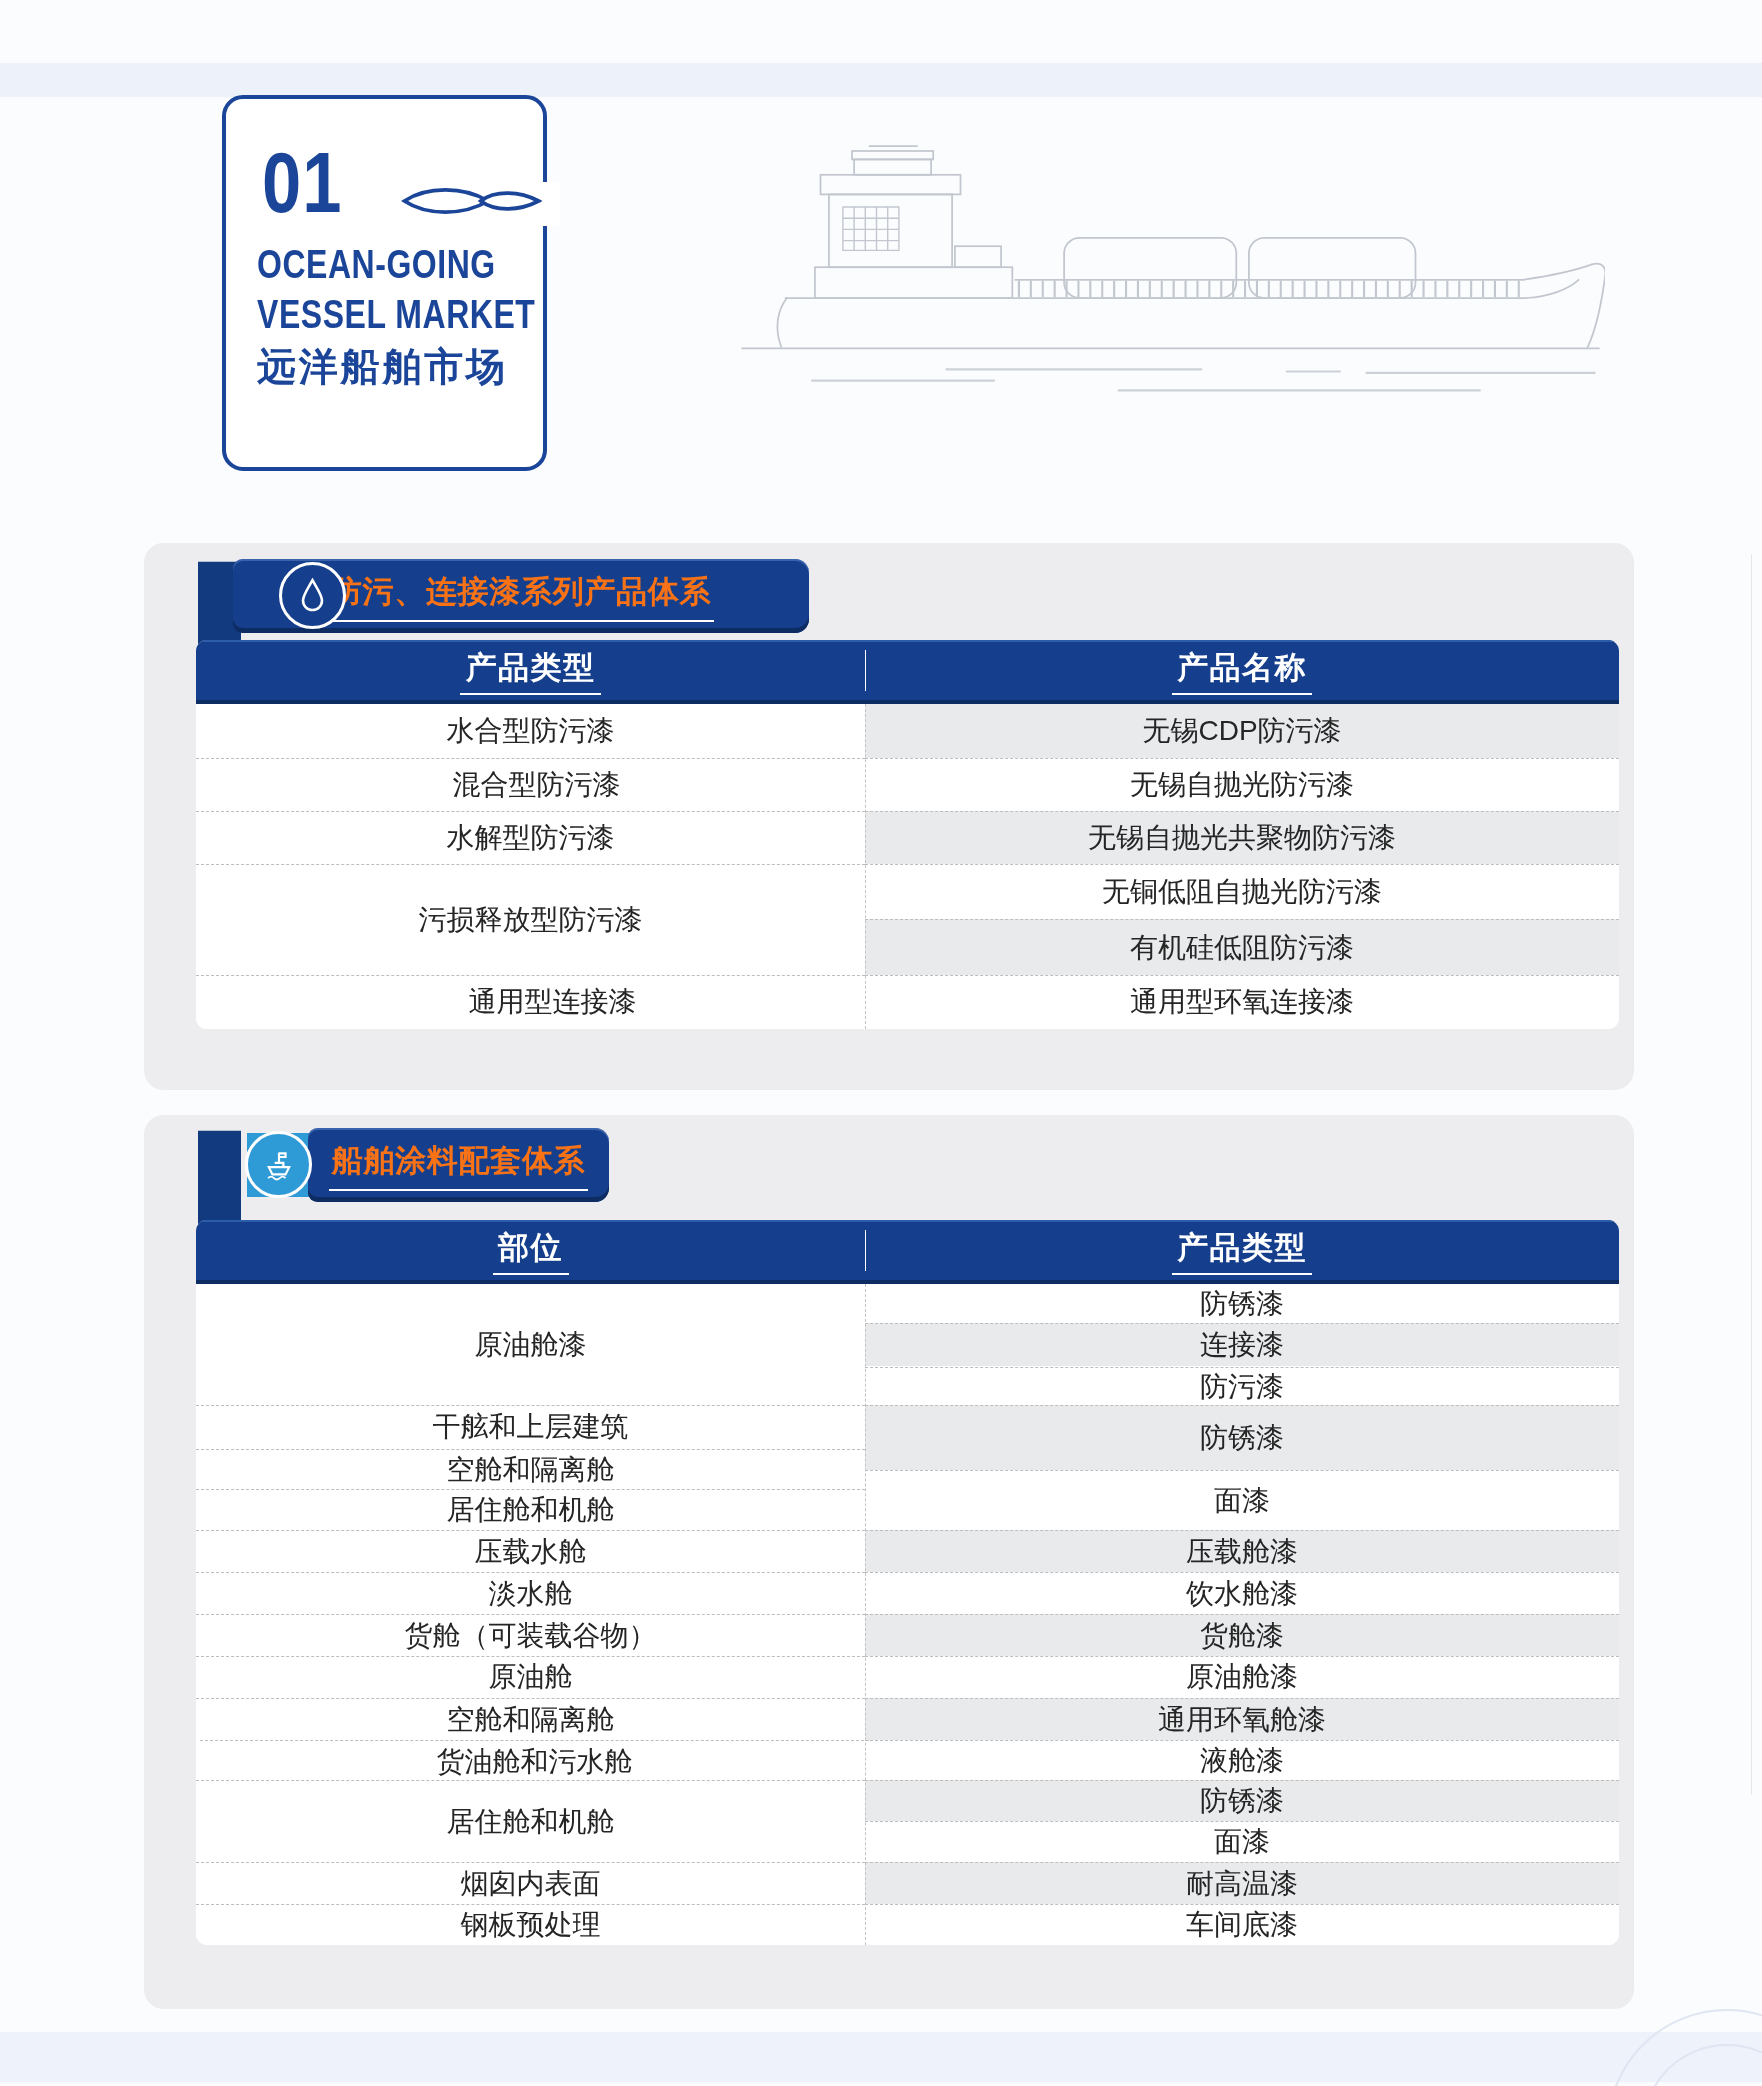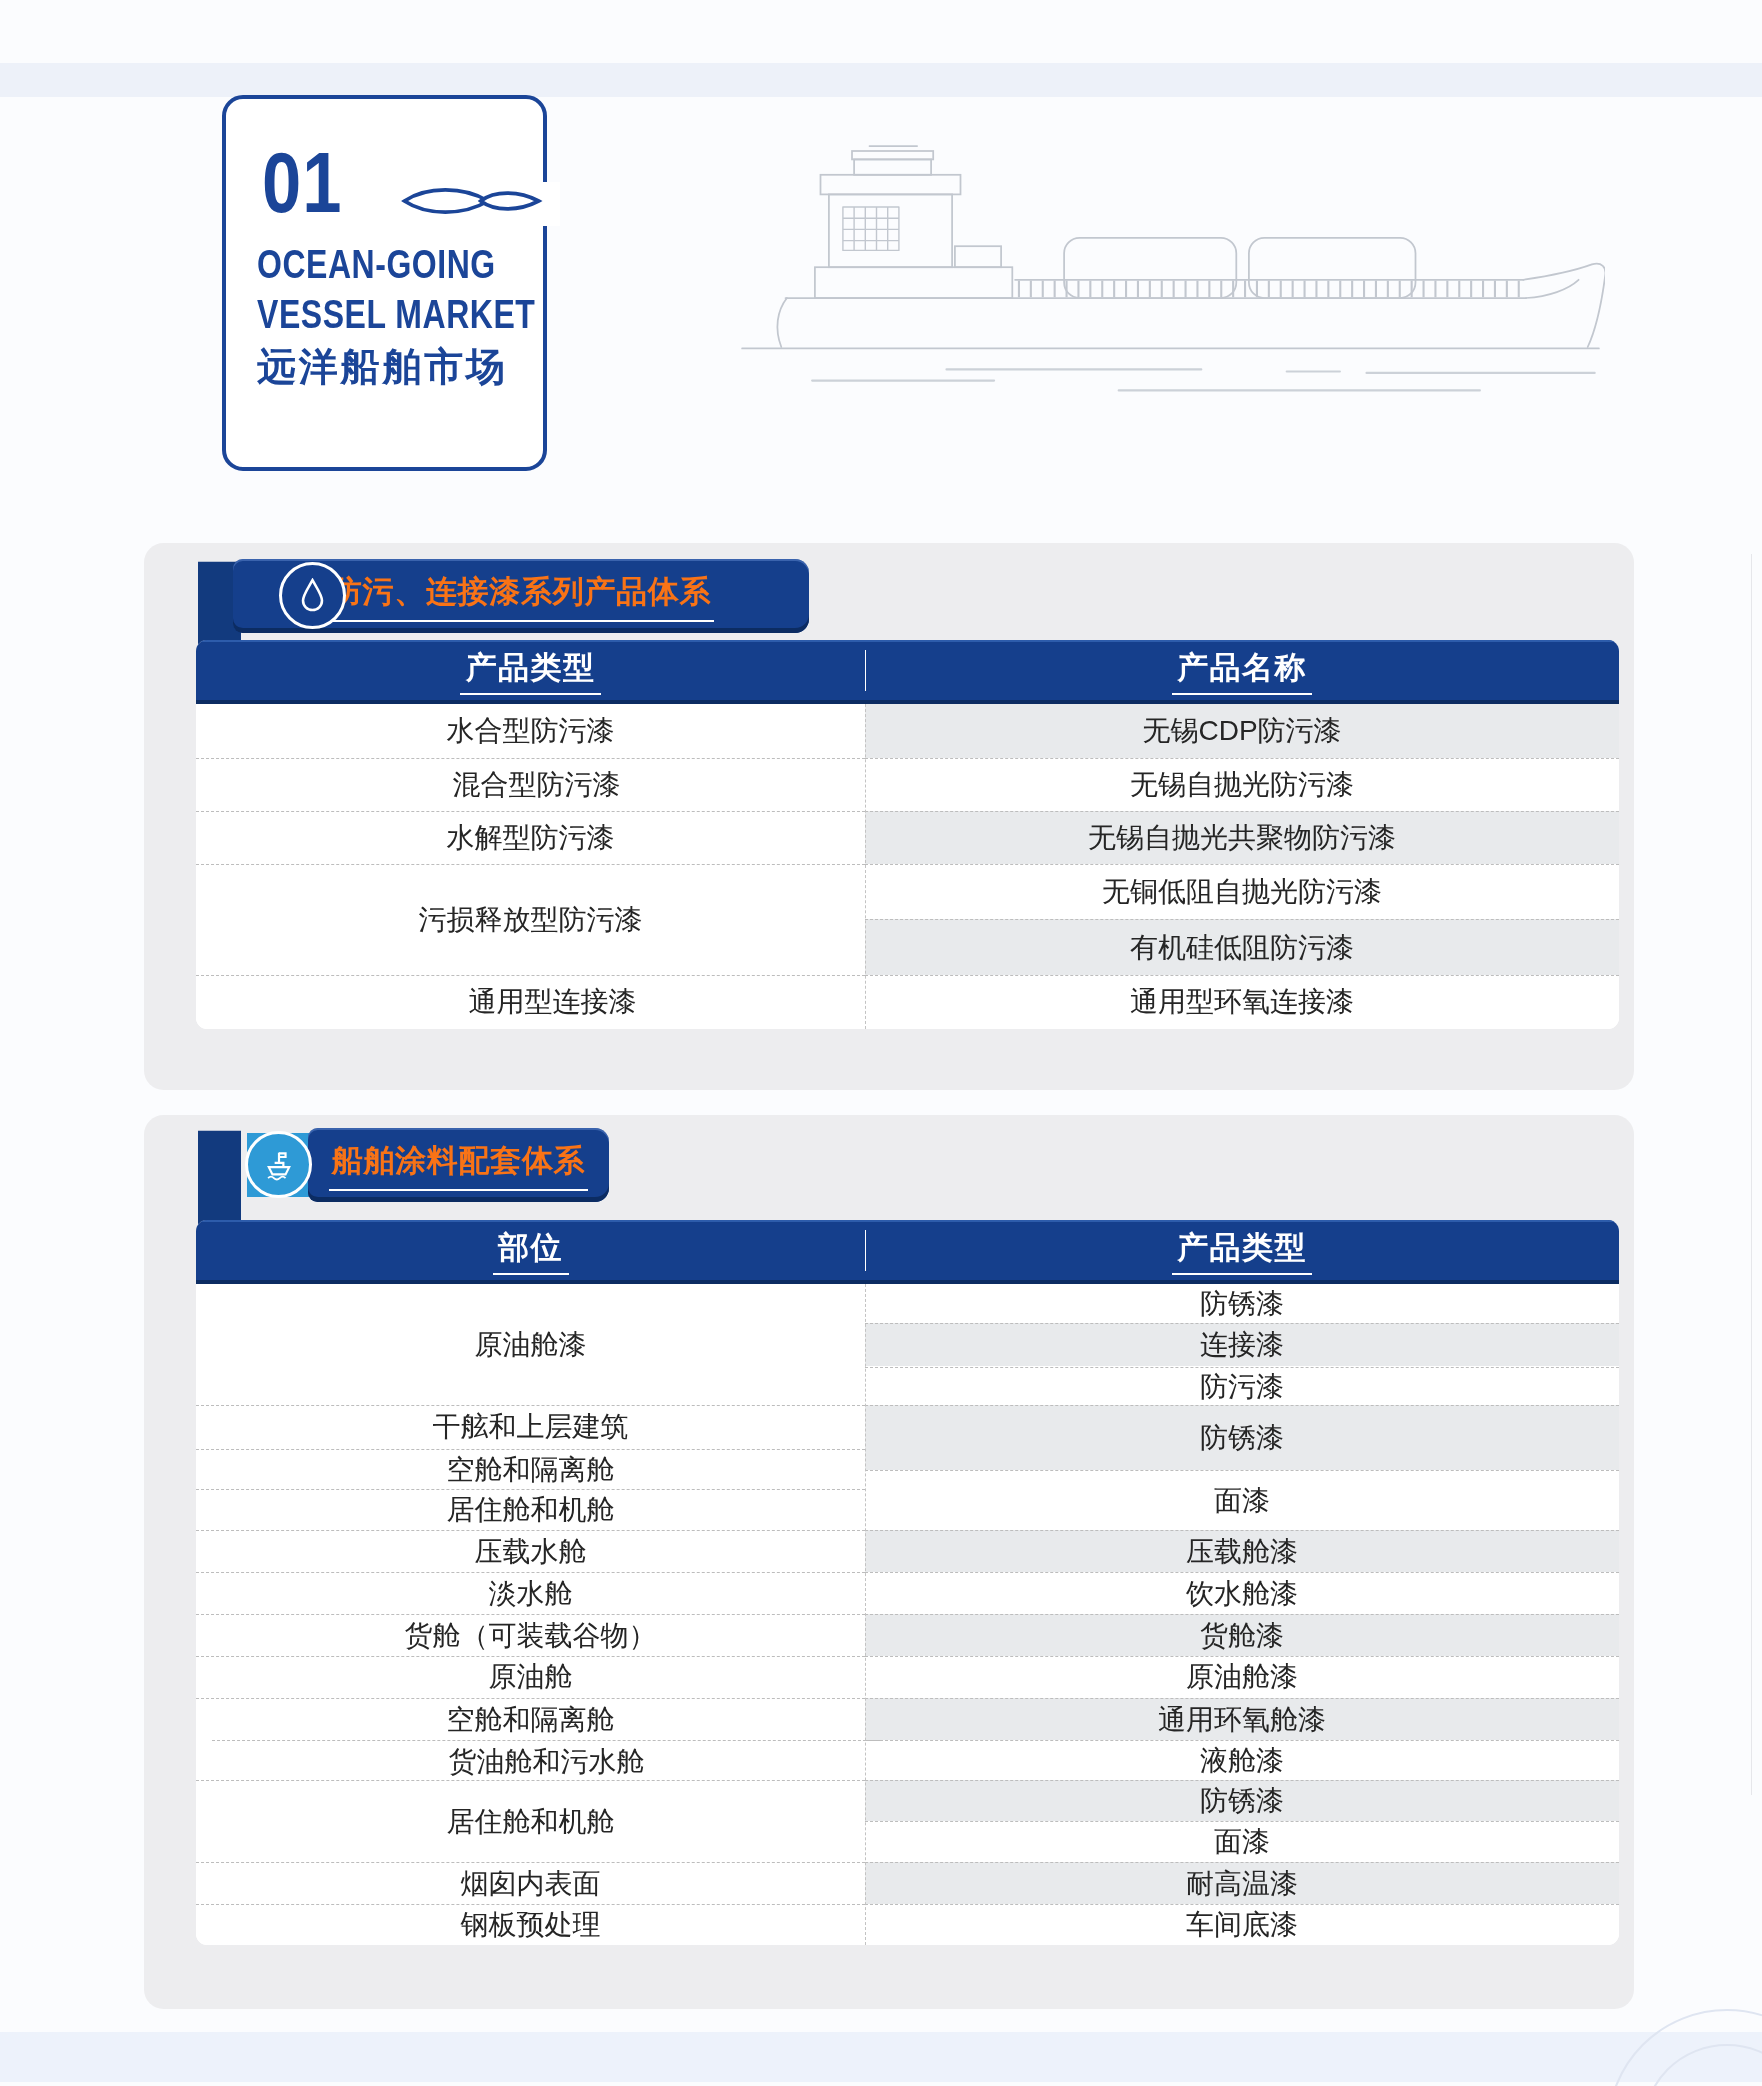--- a/index.html
+++ b/index.html
@@ -197,21 +197,21 @@
       <div class="vdivider"></div>
     <div class="cell" style="top: 0px; left: 0px; width: 669px; height: 121px;">原油舱漆</div>
         <div class="cell rule" style="top: 121px; left: 0px; width: 669px; height: 43px;">干舷和上层建筑</div>
         <div class="cell rule" style="top: 165px; left: 0px; width: 669px; height: 41px;">空舱和隔离舱</div>
         <div class="cell rule" style="top: 205px; left: 0px; width: 669px; height: 41px;">居住舱和机舱</div>
         <div class="cell rule" style="top: 246px; left: 0px; width: 669px; height: 42px;">压载水舱</div>
         <div class="cell rule" style="top: 288px; left: 0px; width: 669px; height: 42px;">淡水舱</div>
         <div class="cell rule" style="top: 330px; left: 0px; width: 669px; height: 42px;">货舱（可装载谷物）</div>
         <div class="cell rule" style="top: 372px; left: 0px; width: 669px; height: 41px;">原油舱</div>
         <div class="cell rule" style="top: 414px; left: 0px; width: 669px; height: 42px;">空舱和隔离舱</div>
-        <div class="cell rule" style="top: 456px; left: 16px; width: 669px; height: 43px;">货油舱和污水舱</div>
+        <div class="cell rule" style="top: 456px; left: 4px; width: 669px; height: 43px;">货油舱和污水舱</div>
         <div class="cell rule" style="top: 496px; left: 0px; width: 669px; height: 82px;">居住舱和机舱</div>
         <div class="cell rule" style="top: 578px; left: 0px; width: 669px; height: 42px;">烟囱内表面</div>
         <div class="cell rule" style="top: 620px; left: 0px; width: 669px; height: 41px;">钢板预处理</div>
         <div class="cell" style="top: 0px; left: 669px; width: 754px; height: 39px;">防锈漆</div>
         <div class="cell shade rule" style="top: 39px; left: 669px; width: 754px; height: 43px;">连接漆</div>
         <div class="cell rule" style="top: 83px; left: 669px; width: 754px; height: 39px;">防污漆</div>
         <div class="cell shade rule" style="top: 121px; left: 669px; width: 754px; height: 65px;">防锈漆</div>
         <div class="cell rule" style="top: 186px; left: 669px; width: 754px; height: 60px;">面漆</div>
         <div class="cell shade rule" style="top: 246px; left: 669px; width: 754px; height: 42px;">压载舱漆</div>
         <div class="cell rule" style="top: 288px; left: 669px; width: 754px; height: 42px;">饮水舱漆</div>

